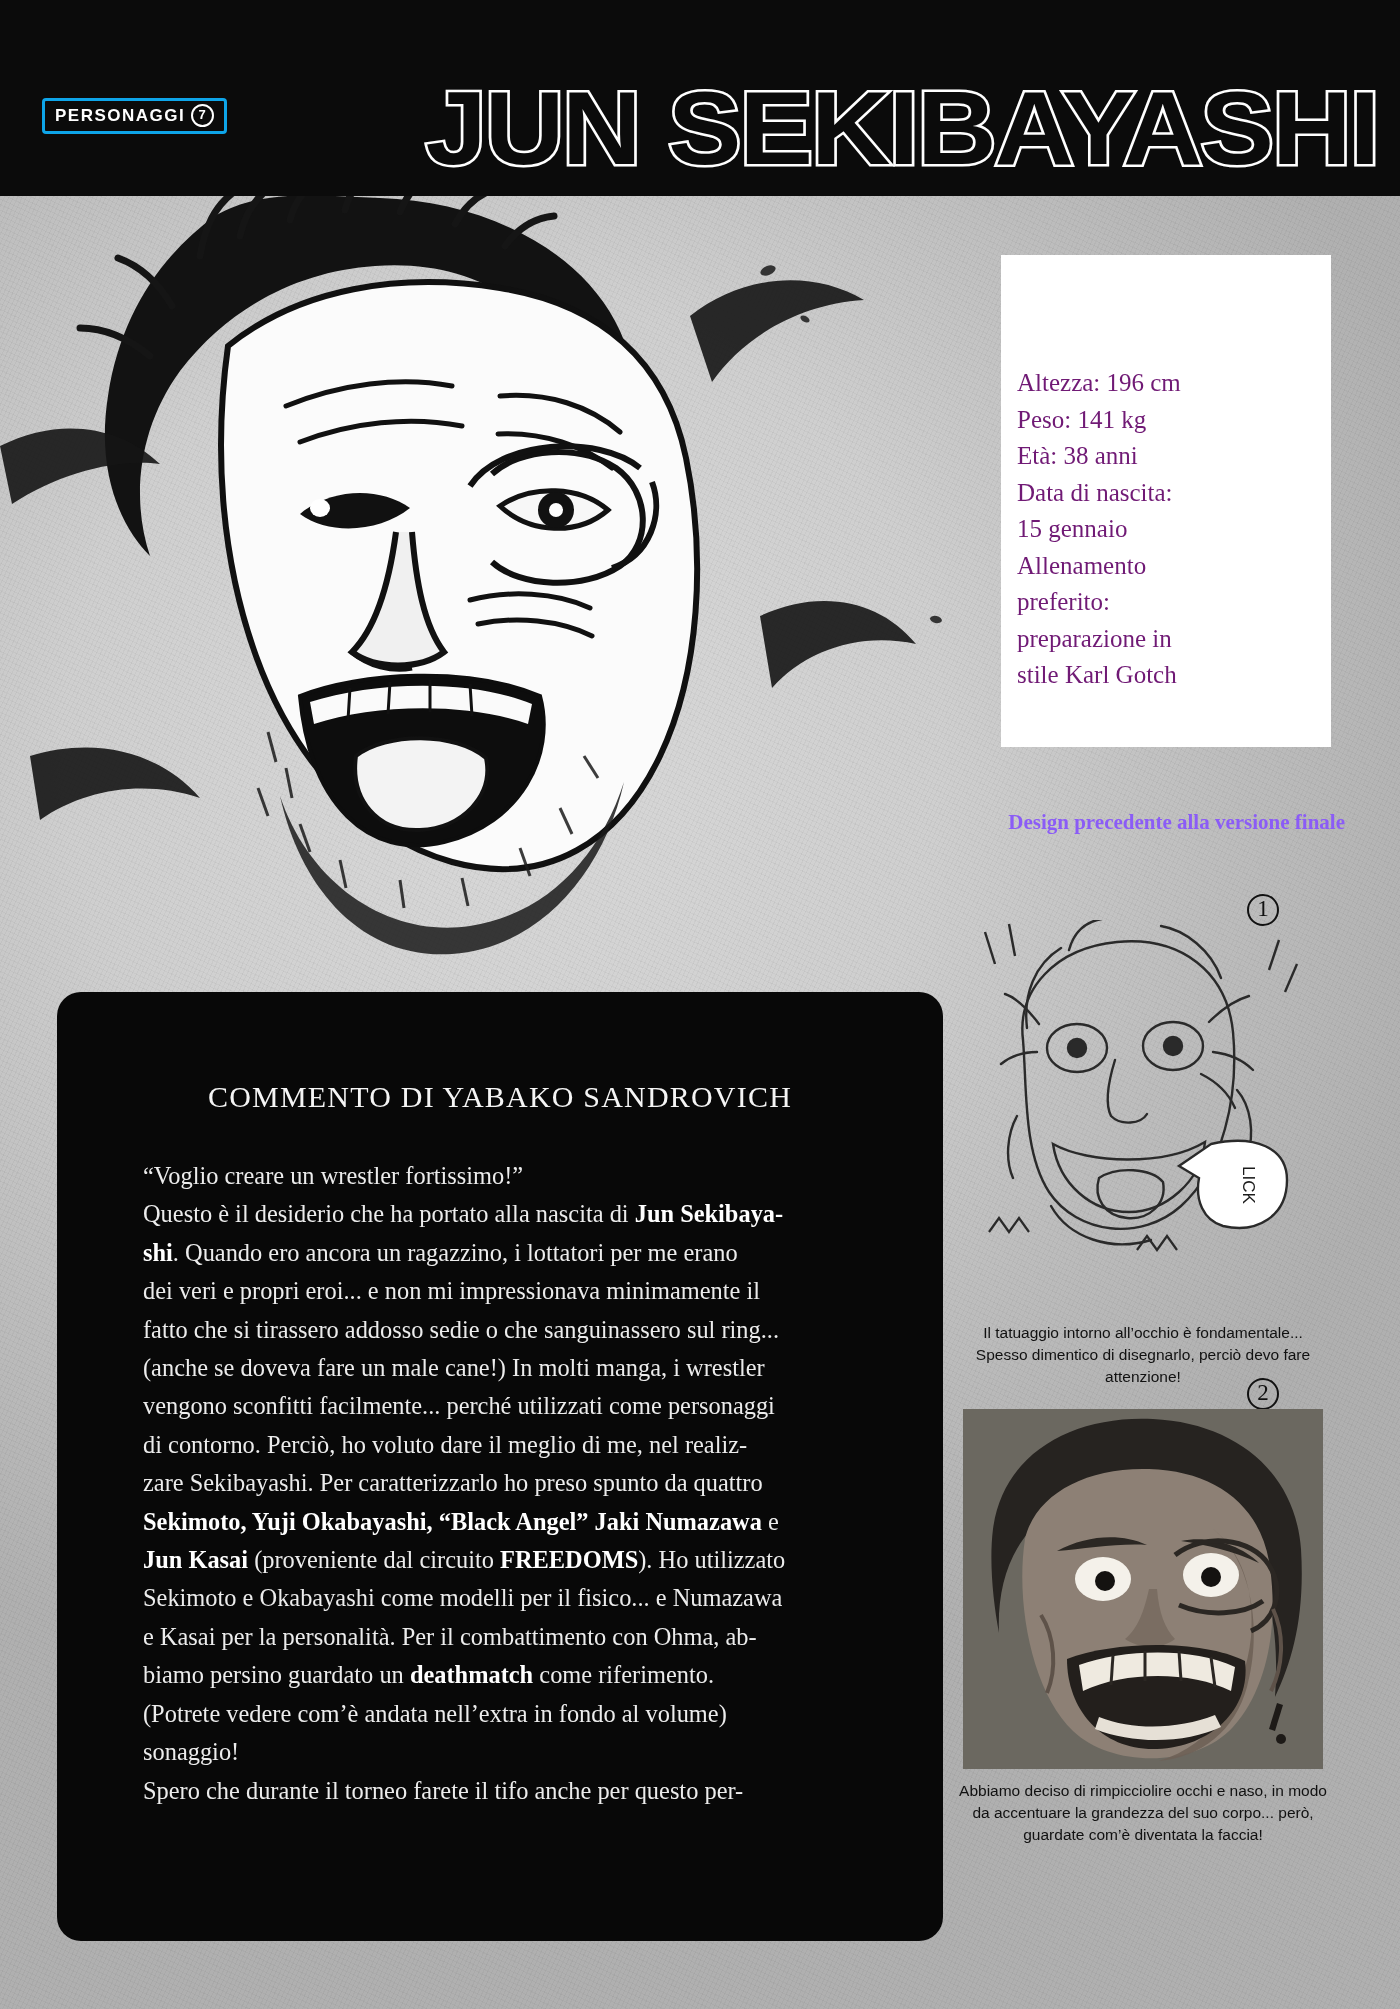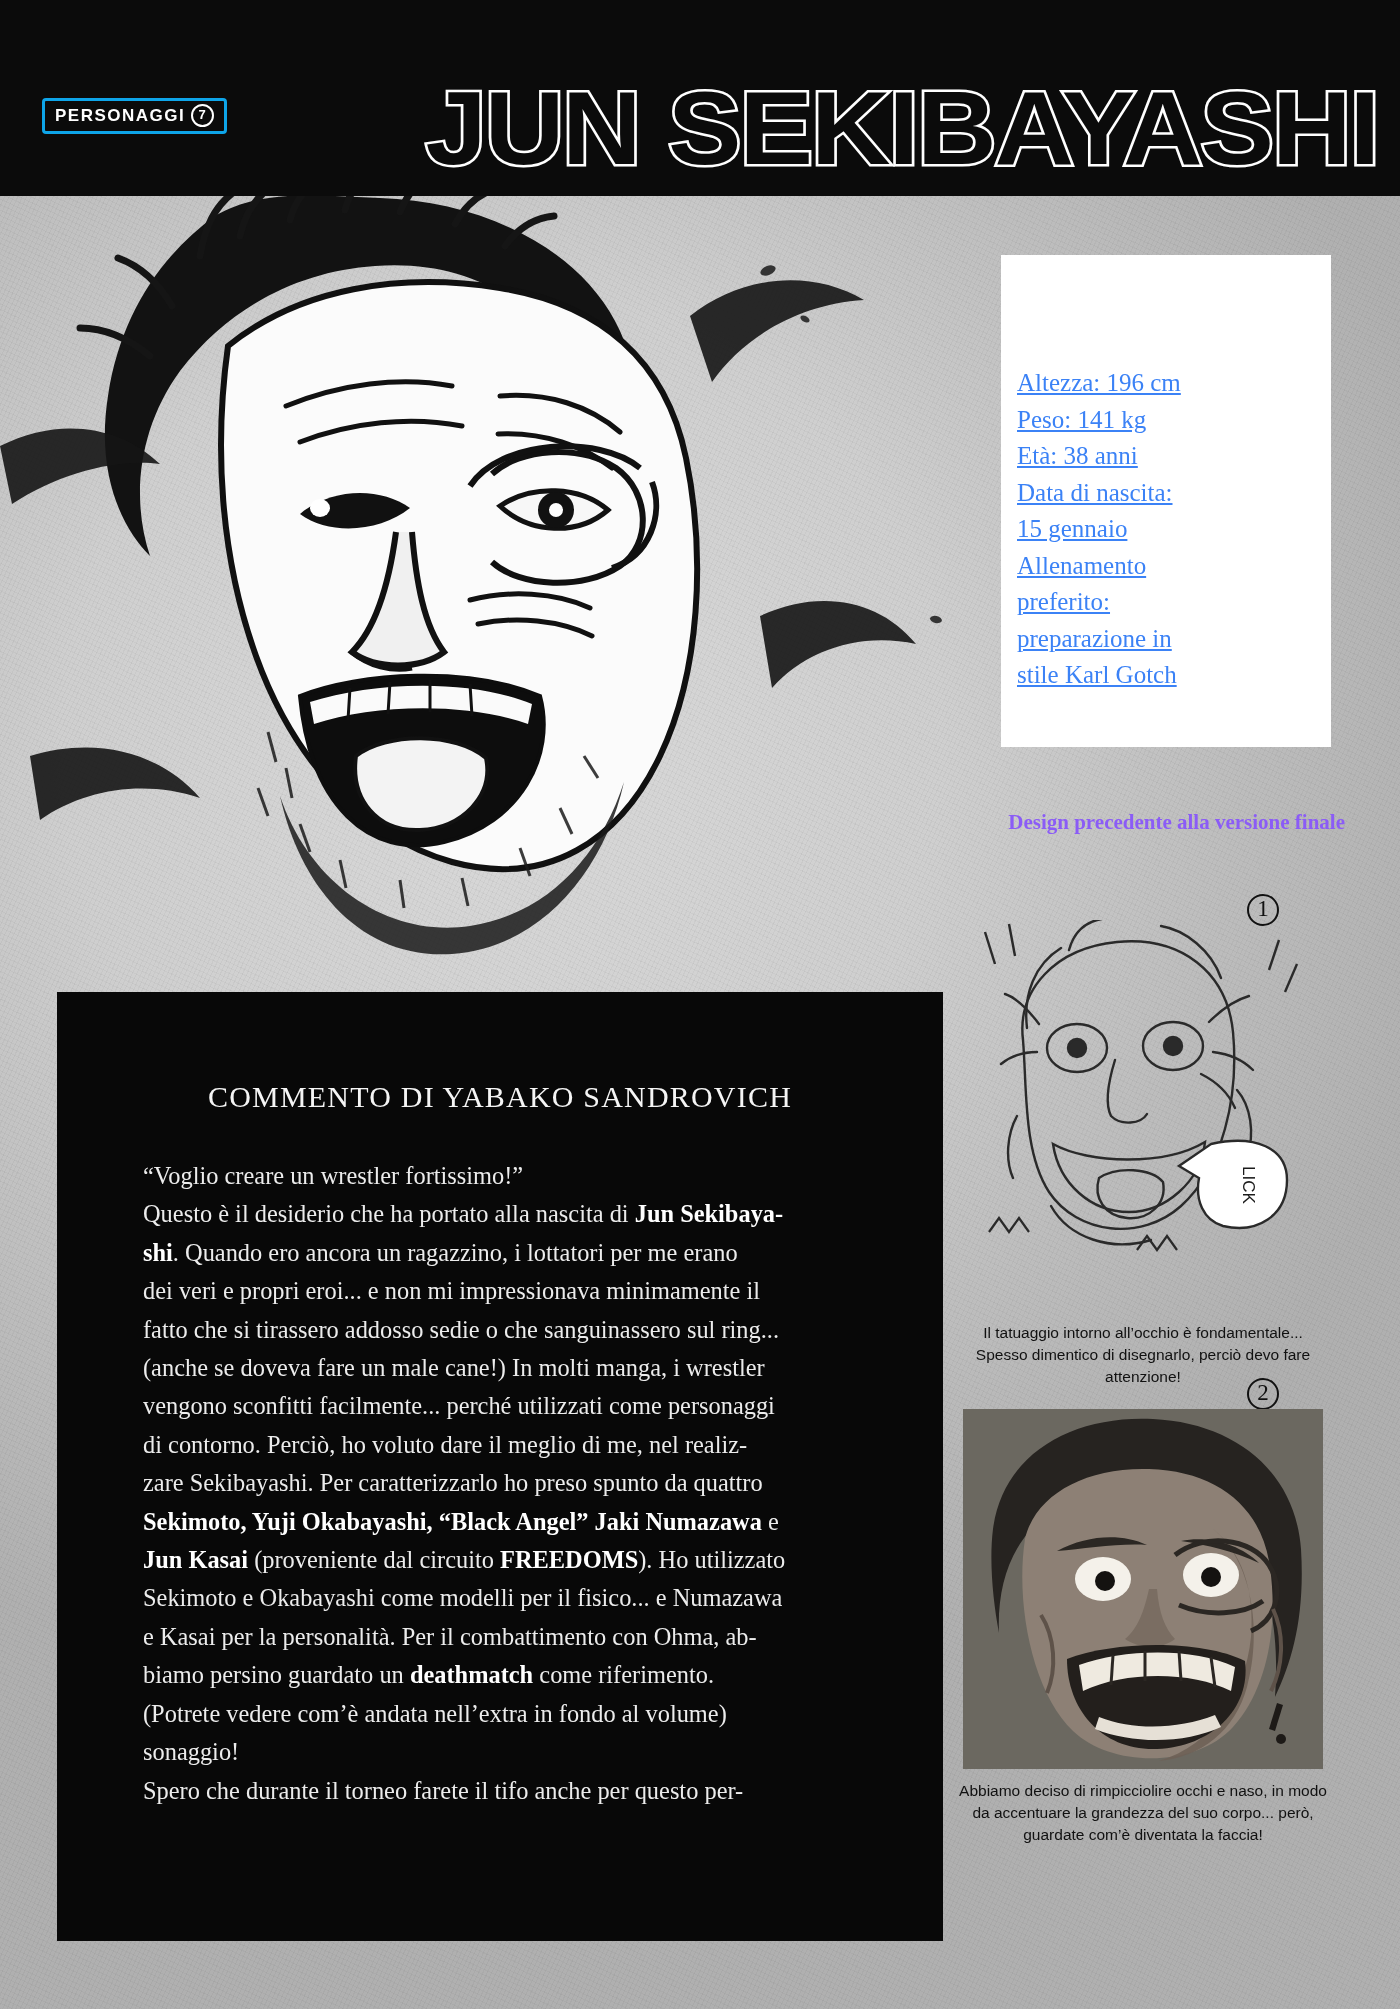--- a/index.html
+++ b/index.html
@@ -117,22 +117,21 @@
     height: 492px;
     background: #ffffff;
   }
   .stats-inner {
     position: absolute;
     left: 16px;
     top: 110px;
     right: 14px;
     font-size: 25px;
     line-height: 36.5px;
-    color: #3b82f6;
-    text-decoration: underline;
+    color: #701a75;
   }
   .stats-inner div { white-space: nowrap; }
 
   
   .design-label {
     position: absolute;
     left: 985px;
     top: 808px;
     width: 360px;
     text-align: right;
@@ -200,20 +199,21 @@
 
   
   .comment-panel {
     position: absolute;
     left: 57px;
     top: 992px;
     width: 886px;
     height: 949px;
     background: #080808;
     color: #f2f2f2;
+    border-radius: 24px;
   }
   .comment-title {
     position: absolute;
     left: 0; top: 88px;
     width: 886px;
     text-align: center;
     font-size: 30px;
     letter-spacing: 1.2px;
     color: #f5f5f5;
   }

